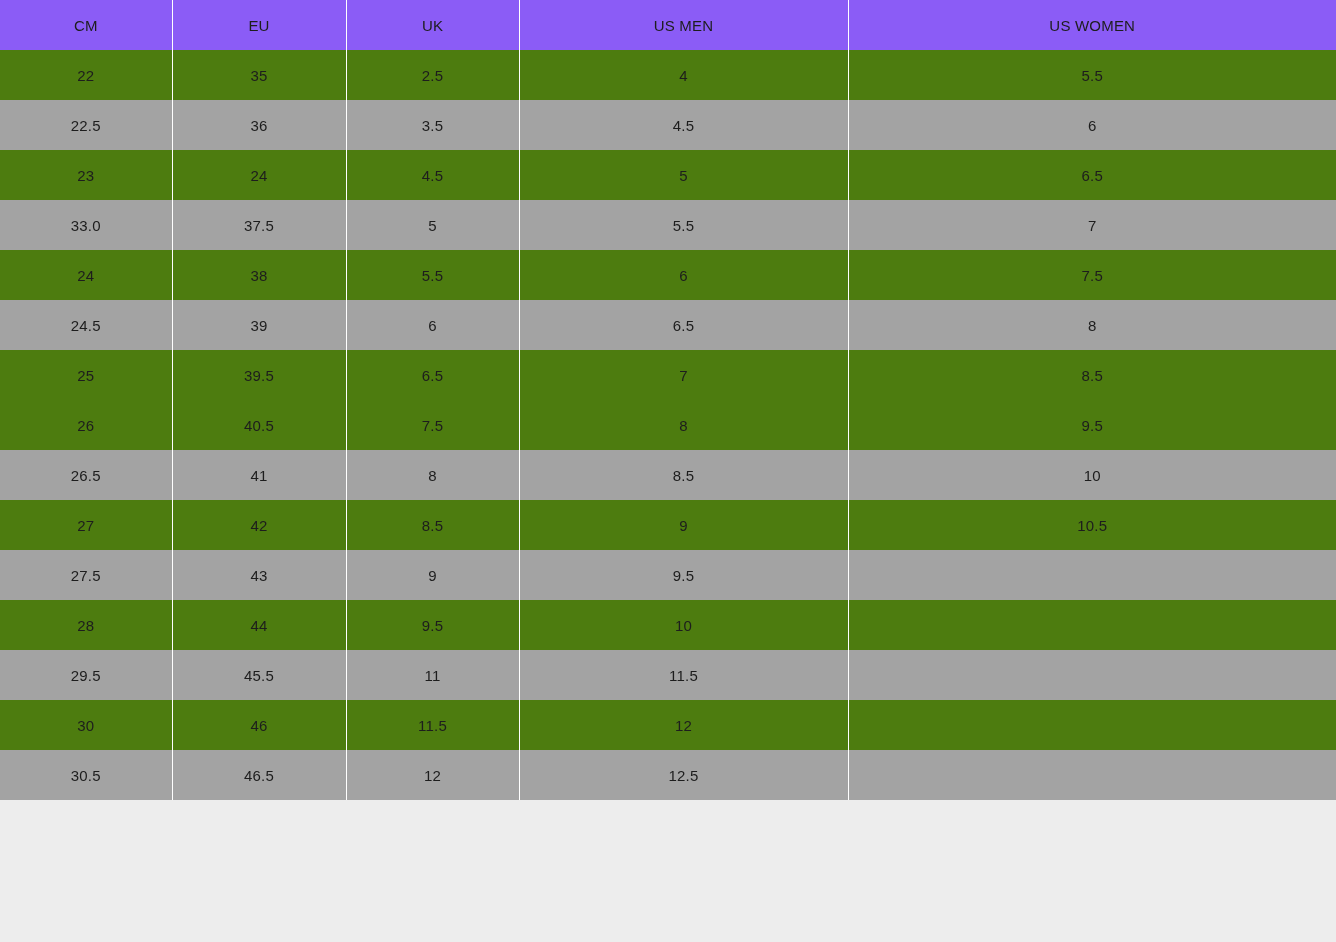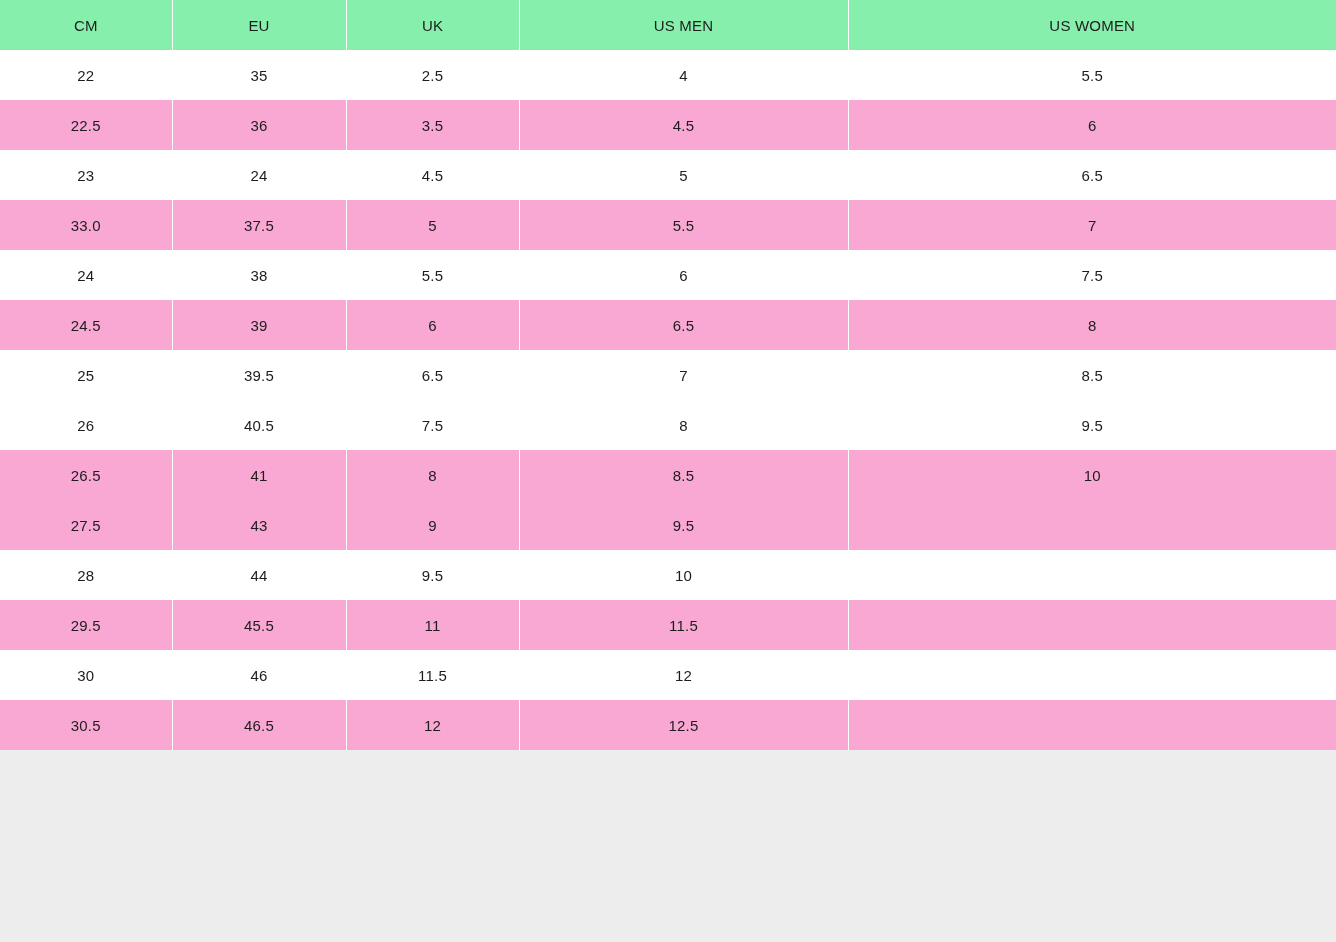--- a/index.html
+++ b/index.html
@@ -35,28 +35,28 @@
     padding: 0;
     border-right: 1px solid #ffffff;
     color: #1d1d1d;
     letter-spacing: 0.2px;
   }
   table.size-table th:last-child,
   table.size-table td:last-child {
     border-right: none;
   }
   thead tr {
-    background: #86efac;
+    background: #8b5cf6;
   }
   thead th {
     height: 46px;
     font-size: 15px;
   }
-  tbody tr.odd  { background: #ffffff; }
-  tbody tr.even { background: #f9a8d4; }
+  tbody tr.odd  { background: #4d7c0f; }
+  tbody tr.even { background: #a3a3a3; }
   tbody td.empty { border-right: 1px solid #ffffff; }
 </style>
 </head>
 <body>
 
 <table class="size-table">
   <colgroup>
     <col class="c-cm">
       <col class="c-eu">
       <col class="c-uk">
@@ -129,20 +129,27 @@
         <td>8</td>
         <td>9.5</td>
       </tr>
       <tr class="even">
         <td>26.5</td>
         <td>41</td>
         <td>8</td>
         <td>8.5</td>
         <td>10</td>
       </tr>
+      <tr class="odd">
+        <td>27</td>
+        <td>42</td>
+        <td>8.5</td>
+        <td>9</td>
+        <td>10.5</td>
+      </tr>
       <tr class="even">
         <td>27.5</td>
         <td>43</td>
         <td>9</td>
         <td>9.5</td>
         <td class="empty"></td>
       </tr>
       <tr class="odd">
         <td>28</td>
         <td>44</td>

